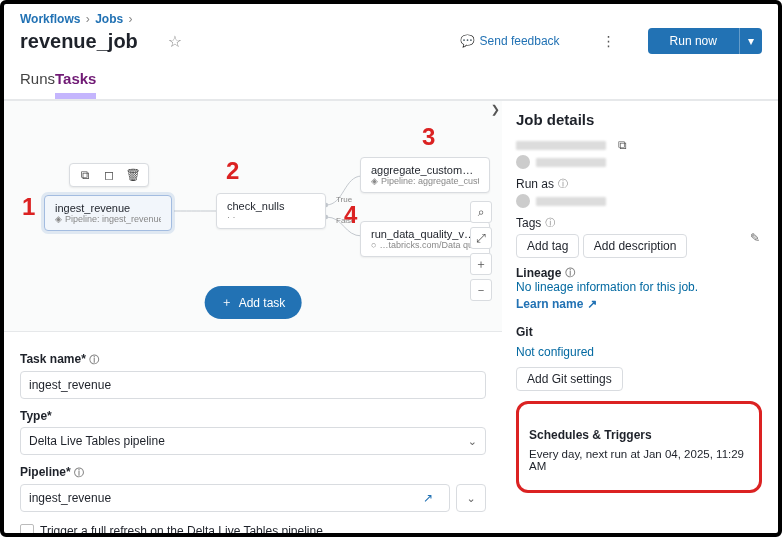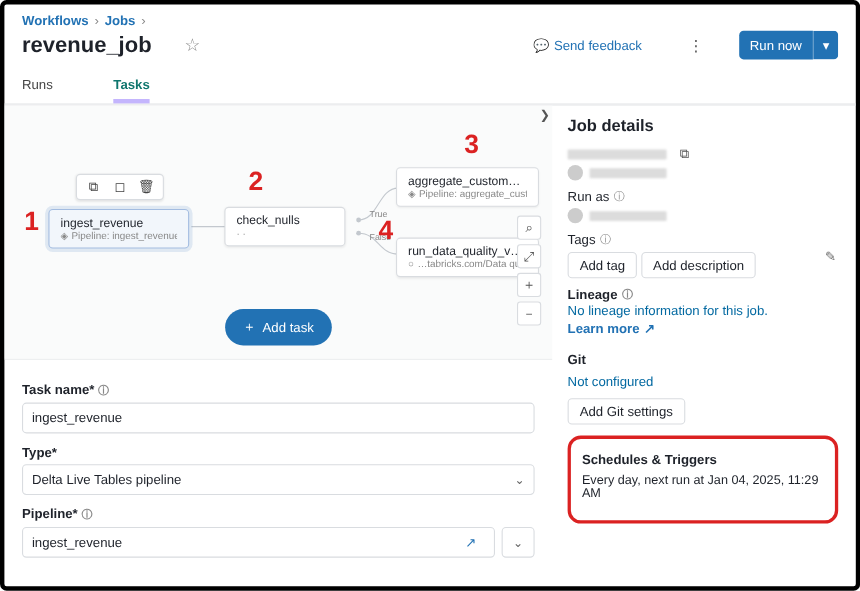--- a/index.html
+++ b/index.html
@@ -7,28 +7,28 @@
   a { color:#2272b4; text-decoration:none;font-weight:bold; }
   .breadcrumb { padding: 8px 16px 2px; font-size: 12px; }
   .breadcrumb span.sep { color: #888; padding:0 2px;}
   .header { display:flex; align-items:center; padding: 0 16px 8px 16px; gap: 24px; }
   .header h1 { font-size: 20px; font-weight:700; margin-right:6px;}
   .star-icon { color:#888; font-size:16px; cursor:pointer;}
   .header .spacer { flex:1; }
   .feedback { color:#2272b4; font-size:12px; display:flex; align-items:center; gap:4px; margin-right:10px; cursor:pointer;}
   .kebab { color:#555; font-size:14px; padding:0 8px; cursor:pointer;}
   .run-now { display:flex; }
-  .run-now button { background:#2272b4; color:#fff; border:none; padding:6px 10px; font-size:12px; cursor:pointer;}
+  .run-now button { background:#2272b4; color:#fff; border:none; padding:6px 22px; font-size:12px; cursor:pointer;}
   .run-now .main { border-radius:4px 0 0 4px;}
   .run-now .drop { border-radius:0 4px 4px 0; border-left:1px solid rgba(255,255,255,.3); padding:6px 8px;}
   .body { display:flex; height: calc(537px - 90px); }
   .left { width: 498px; display:flex; flex-direction:column; border-top:1px solid #e6e8ea;}
-  .tabs { display:flex; gap:18px; padding:0 16px; border-bottom:1px solid #e6e8ea; font-size:12px;}
+  .tabs { display:flex; padding:0 16px; border-bottom:1px solid #e6e8ea; font-size:15px;}
   .tab { padding:8px 0 6px; cursor:pointer; color:#444;}
-  .tab.active { color:#0f766e; font-weight:600; border-bottom:4px solid #c4b5fd;margin-left:37px;}
+  .tab.active { color:#701a75; font-weight:600; border-bottom:6px solid #c4b5fd;}
   .canvas { position:relative; height:230px; background:#fafbfb; overflow:hidden;}
   .chevron-collapse { position:absolute; right:2px; top:2px; color:#555; font-size:11px; cursor:pointer;}
   .node { position:absolute; background:#fff; border:1px solid #d9dce0; border-radius:4px; box-shadow:0 1px 2px rgba(0,0,0,.06); padding:6px 10px; width:150px;}
   .node .title { font-size:11px; font-weight:500; white-space:nowrap; overflow:hidden; text-overflow:ellipsis;}
   .node .sub { font-size:9px; color:#888; white-space:nowrap; overflow:hidden; text-overflow:ellipsis; display:flex; align-items:center; gap:3px;}
   .node.selected { border-color:#a3bce0; box-shadow:0 0 0 3px rgba(74,127,196,.15); background:#f2f6fb;}
   .node-toolbar { position:absolute; display:flex; gap:10px; background:#fff; border:1px solid #d9dce0; border-radius:4px; padding:4px 8px; box-shadow:0 1px 2px rgba(0,0,0,.08);}
   .node-toolbar span { width:14px; height:14px; display:flex; align-items:center; justify-content:center; color:#444; cursor:pointer; font-size:12px;}
   svg.wires { position:absolute; inset:0; pointer-events:none;}
   .wire { stroke:#c3c8ce; stroke-width:1; fill:none;}
@@ -51,21 +51,21 @@
   .kv-label { font-size:12px; display:flex; align-items:center; gap:4px; margin-top:8px;}
   .blur-row { height:14px; display:flex; gap:6px; align-items:center; margin-top:3px;}
   .blur { background: #dcdcdc; height:9px; border-radius:1px; filter:blur(1px);}
   .avatar { width:14px; height:14px; border-radius:50%; background:#ccc;}
   .copy-icon { color:#555; margin-left:6px;}
   .edit-icon { position:absolute; right:18px; color:#666; cursor:pointer;}
   .pill { display:inline-block; border:1px solid #d9dce0; border-radius:4px; padding:4px 10px; font-size:12px; background:#fff; cursor:pointer; margin-top:4px;}
   .muted { color:#0369a1; font-size:12px;}
   .learn-more { color:#2272b4; display:inline-flex; align-items:center; gap:4px; margin-top:3px;}
   .sched-box { border:3px solid #db2222; border-radius:12px; padding:8px 10px 10px; margin-top:10px;}
-  .sched-box h3 { margin-top:4px;}
+  .sched-box h3 { margin-top:16px;}
   .sched-desc { font-size:11.5px; margin:4px 0 8px;}
   .info-ico { color:#888; font-size:10px;}
   .right-rel { position:relative; }
 </style>
 </head>
 <body>
 
 <div class="breadcrumb">
   <a>Workflows</a>
   <span class="sep">›</span>
@@ -120,21 +120,21 @@
       </div>
 
       <div class="node selected" style="left:40px; top:94px; width:128px;">
         <div class="title">ingest_revenue</div>
         <div class="sub">
             <span>◈</span>
             <span>Pipeline: ingest_revenue</span>
           </div>
       </div>
 
-      <div class="node" style="left:200px; top:92px; width:110px;">
+      <div class="node" style="left:212px; top:92px; width:110px;">
         <div class="title">check_nulls</div>
         <div class="sub">· ·</div>
       </div>
 
       <div class="node" style="left:356px; top:56px; width:130px;">
         <div class="title">aggregate_customer_data</div>
         <div class="sub">
             <span>◈</span>
             <span>Pipeline: aggregate_customers</span>
           </div>
@@ -177,20 +177,24 @@
       <div style="display:flex; gap:6px;">
         <div class="field" style="flex:1;">
           <span class="val">ingest_revenue</span>
           <span><span class="link-icon">↗</span></span>
         </div>
         <div class="field" style="width:30px; justify-content:center;">
           <span class="chev">⌄</span>
         </div>
       </div>
 
+      <div class="checkbox">
+        <div class="box"></div>
+        <span>Trigger a full refresh on the Delta Live Tables pipeline</span>
+      </div>
 
     </div>
   </div>
 
   <div class="right right-rel">
     <h2>Job details</h2>
 
     <div class="blur-row">
       <div class="blur" style="width:90px;"></div>
       <span class="copy-icon">⧉</span>
@@ -218,21 +222,21 @@
     <span class="pill">Add tag</span>
 
     <span class="pill">Add description</span>
 
     <div class="kv-label" style="font-weight:600;">
       <span>Lineage</span>
         <span class="info-ico">ⓘ</span>
     </div>
     <div class="muted">No lineage information for this job.</div>
     <a class="learn-more">
-      <span>Learn more</span>
+      <span>Learn name</span>
         <span>↗</span>
     </a>
 
     <h3>Git</h3>
     <div class="muted">Not configured</div>
     <span class="pill" style="margin-top:8px;">Add Git settings</span>
 
     <div style="position:relative;">
 
       <div class="sched-box">

